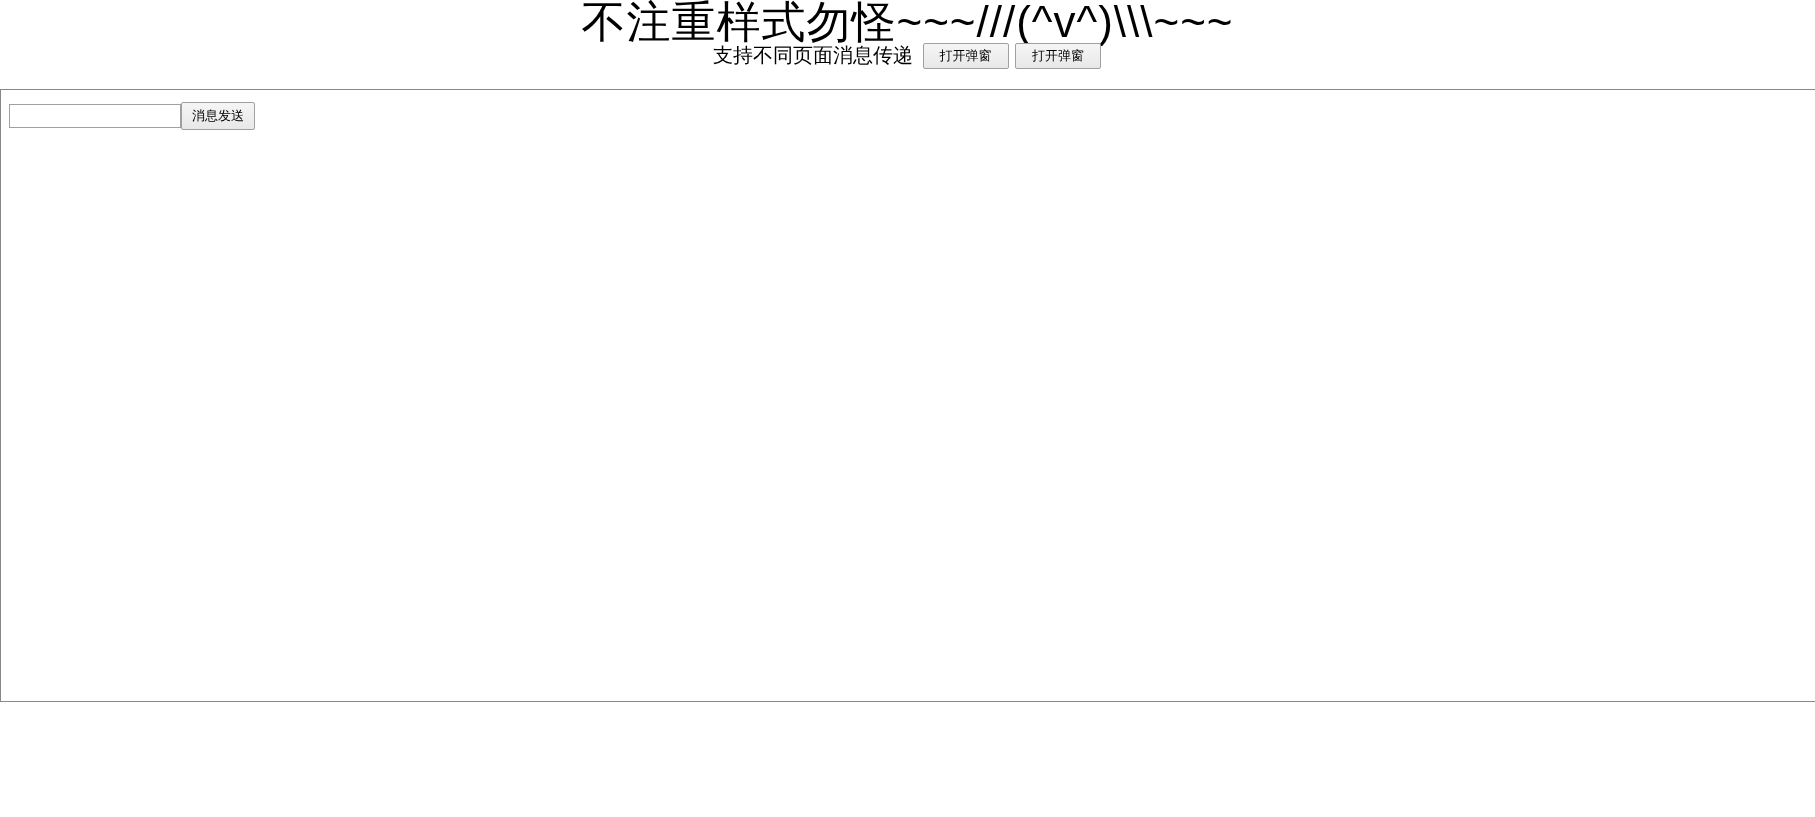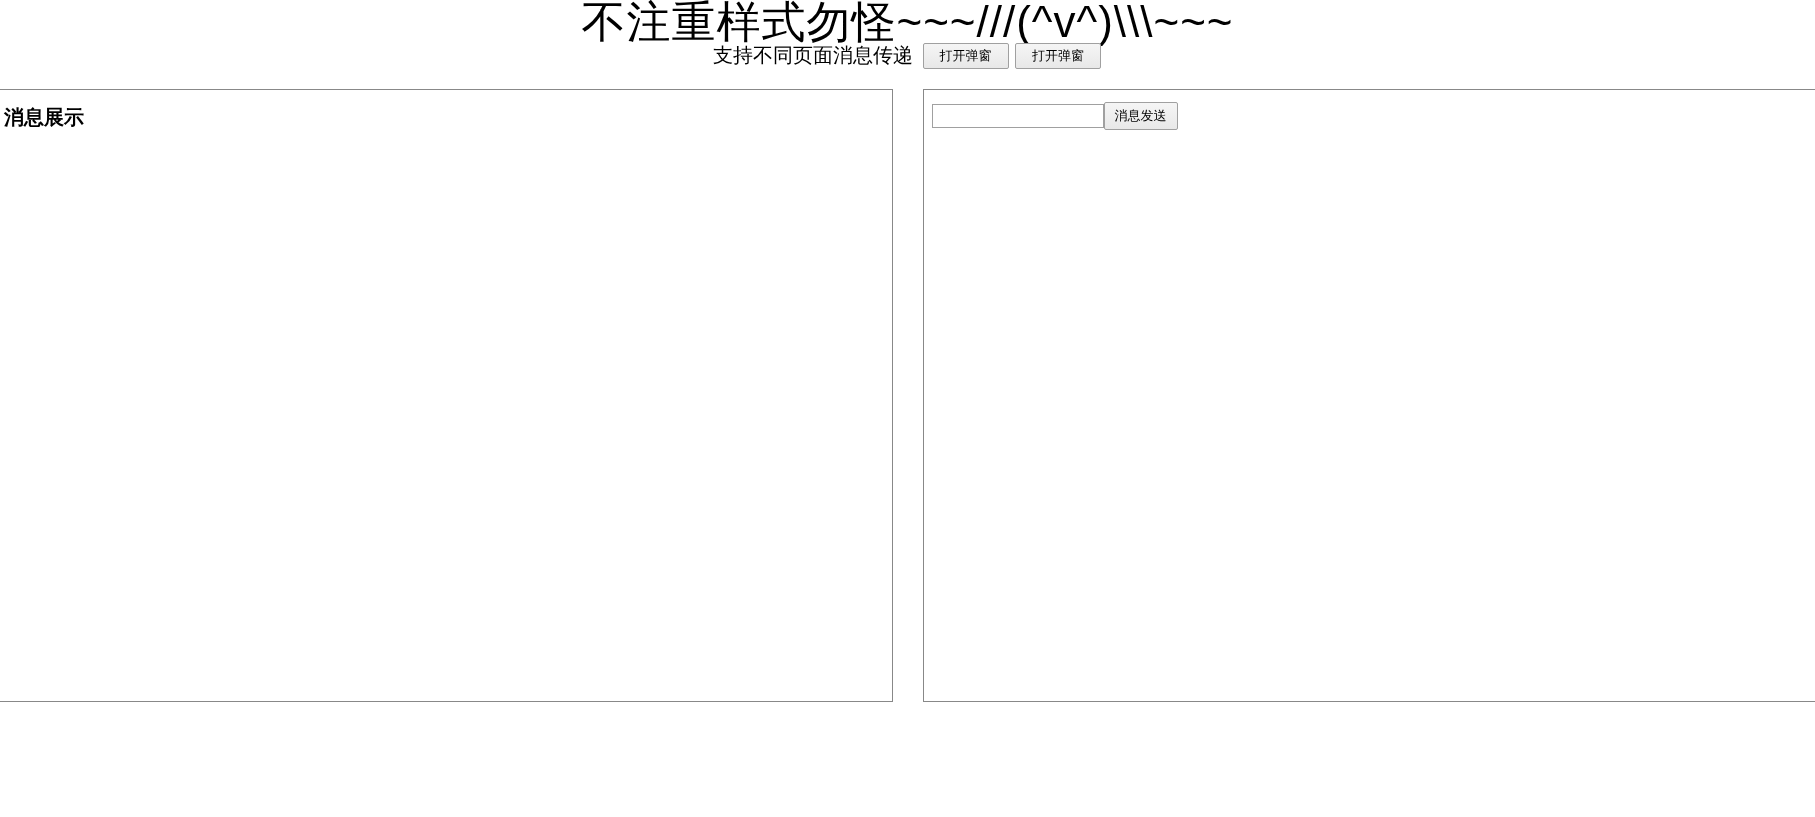--- a/index.html
+++ b/index.html
@@ -102,22 +102,19 @@
   <h1 class="title">不注重样式勿怪~~~///(^v^)\\\~~~</h1>
 </div>
 
 <div class="subheader">
   <span class="subtitle">支持不同页面消息传递</span>
   <button class="top-button">打开弹窗</button>
   <button class="top-button">打开弹窗</button>
 </div>
 
 <div class="panels">
-  <div class="panel panel-left">
-    <h3 class="panel-heading">消息展示</h3>
-  </div>
   <div class="panel panel-right">
     <div class="send-row">
       <input type="text" class="message-input" value="" style="">
       <button class="send-button">消息发送</button>
     </div>
   </div>
 </div>
 
 </body></html>

